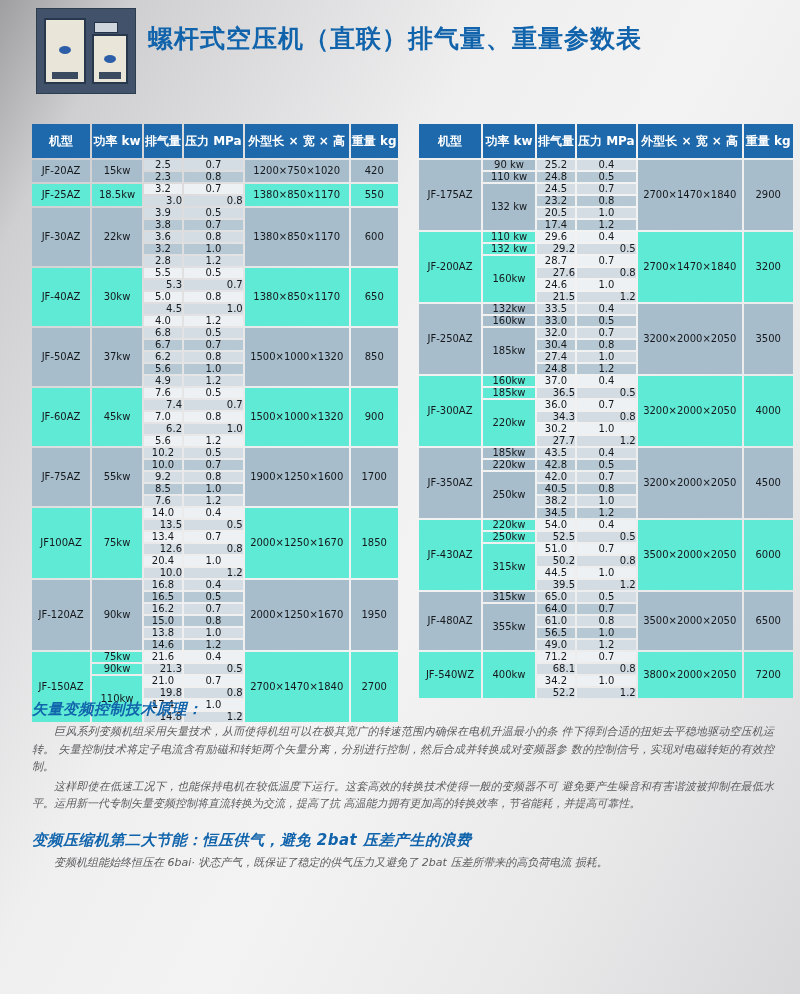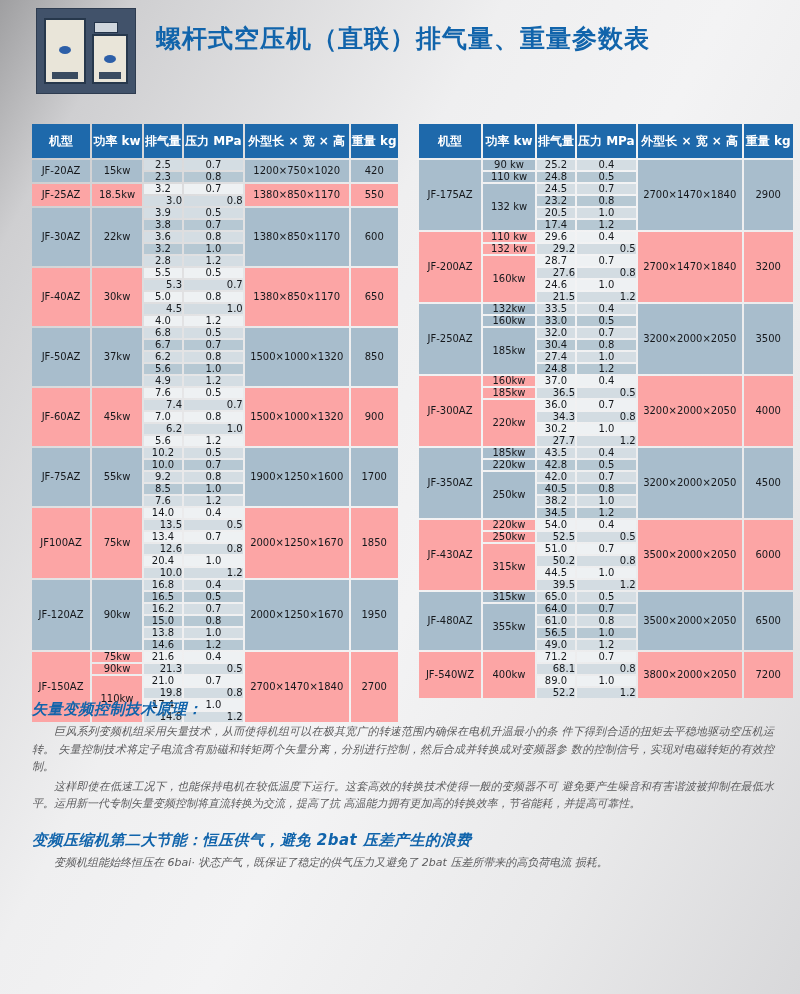--- a/index.html
+++ b/index.html
@@ -14,21 +14,21 @@
     background:#41526a;border:1px solid #2e3c50;box-sizing:border-box;
   }
   .unit{position:absolute;background:#e9e5d9;border:2px solid #27384c;box-sizing:border-box;}
   .unit-left{left:7px;top:9px;width:42px;height:66px;}
   .unit-right{left:55px;top:25px;width:36px;height:50px;}
   .logo-dot{position:absolute;left:50%;top:42%;width:12px;height:8px;margin-left:-6px;
     background:#2d5fa8;border-radius:50%;}
   .grille{position:absolute;left:15%;bottom:3px;width:70%;height:7px;background:#3a4b60;}
   .display{position:absolute;left:57px;top:13px;width:22px;height:9px;background:#cfd6dd;border:1px solid #23344a;}
   .title{
-    position:absolute;left:156px;top:22px;margin:0;white-space:nowrap;
+    position:absolute;left:148px;top:22px;margin:0;white-space:nowrap;
     font-size:25px;font-weight:bold;color:#1164ab;letter-spacing:1px;
   }
   
   .table-slot{position:absolute;top:122px;}
   .table-slot.left{left:30px;}
   .table-slot.right{left:417px;}
   table.spec-table{border-collapse:separate;border-spacing:2px;table-layout:fixed;}
   table.spec-table th{
     background:#1e69ab;color:#ffffff;font-size:12px;font-weight:bold;
     height:34px;padding:0 1px;text-align:center;white-space:nowrap;overflow:hidden;
@@ -36,21 +36,21 @@
   table.spec-table td{
     text-align:center;vertical-align:middle;padding:0;height:10px;
     font-size:10px;line-height:10px;color:#15181c;white-space:nowrap;overflow:hidden;
   }
   td.big{font-size:11px;}
   
   .g-dark td.big{background:#a8bdcc;}
   .g-dark td.rA{background:#d4dde3;}
   .g-dark td.rB{background:#b6c8d3;}
   
-  .g-light td.big{background:#fca5a5;margin-top:13px;}
+  .g-light td.big{background:#5eead4;margin-top:13px;}
   .g-light td.rA{background:#eef1f3;}
   .g-light td.rB{background:#d3dce2;text-align:right;}
   
   .sections{position:absolute;left:32px;top:700px;width:742px;font-style:italic;}
   .sections h3{
     margin:0 0 4px 0;font-size:15px;font-weight:bold;color:#1164ab;letter-spacing:0.5px;
   }
   .sections p{
     margin:0 0 2px 0;font-size:11px;line-height:1.6;color:#5c5c5e;
     text-indent:2em;text-align:justify;
@@ -561,21 +561,21 @@
           <td class="rA">71.2</td>
           <td class="rA">0.7</td>
           <td class="big" rowspan="4">3800×2000×2050</td>
           <td class="big" rowspan="4">7200</td>
         </tr>
         <tr class="g-light">
           <td class="rB">68.1</td>
           <td class="rB">0.8</td>
         </tr>
         <tr class="g-light">
-          <td class="rA">89.0</td>
+          <td class="rA">34.2</td>
           <td class="rA">1.0</td>
         </tr>
         <tr class="g-light">
           <td class="rB">52.2</td>
           <td class="rB">1.2</td>
         </tr>
       </tbody>
     </table>
   </div>
 

